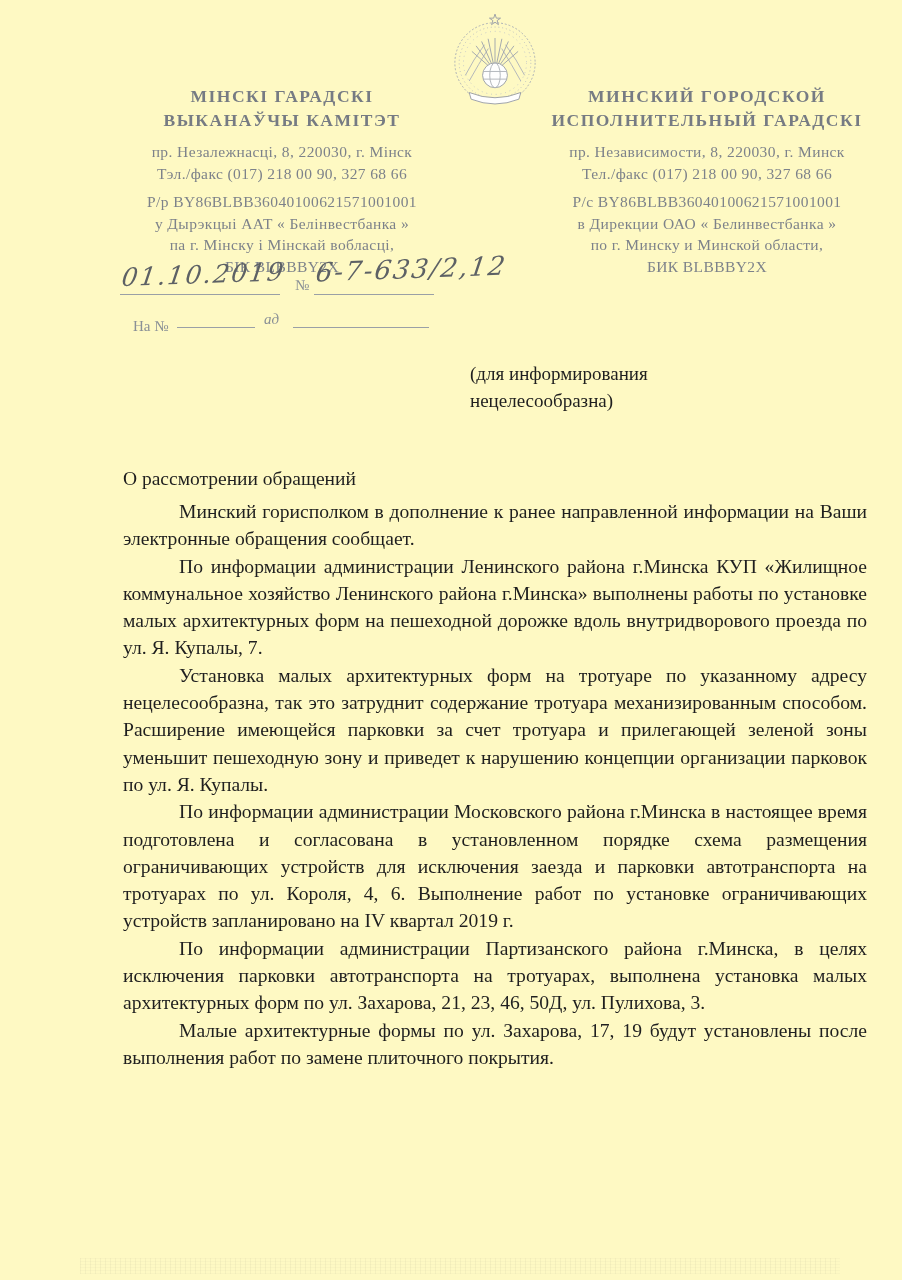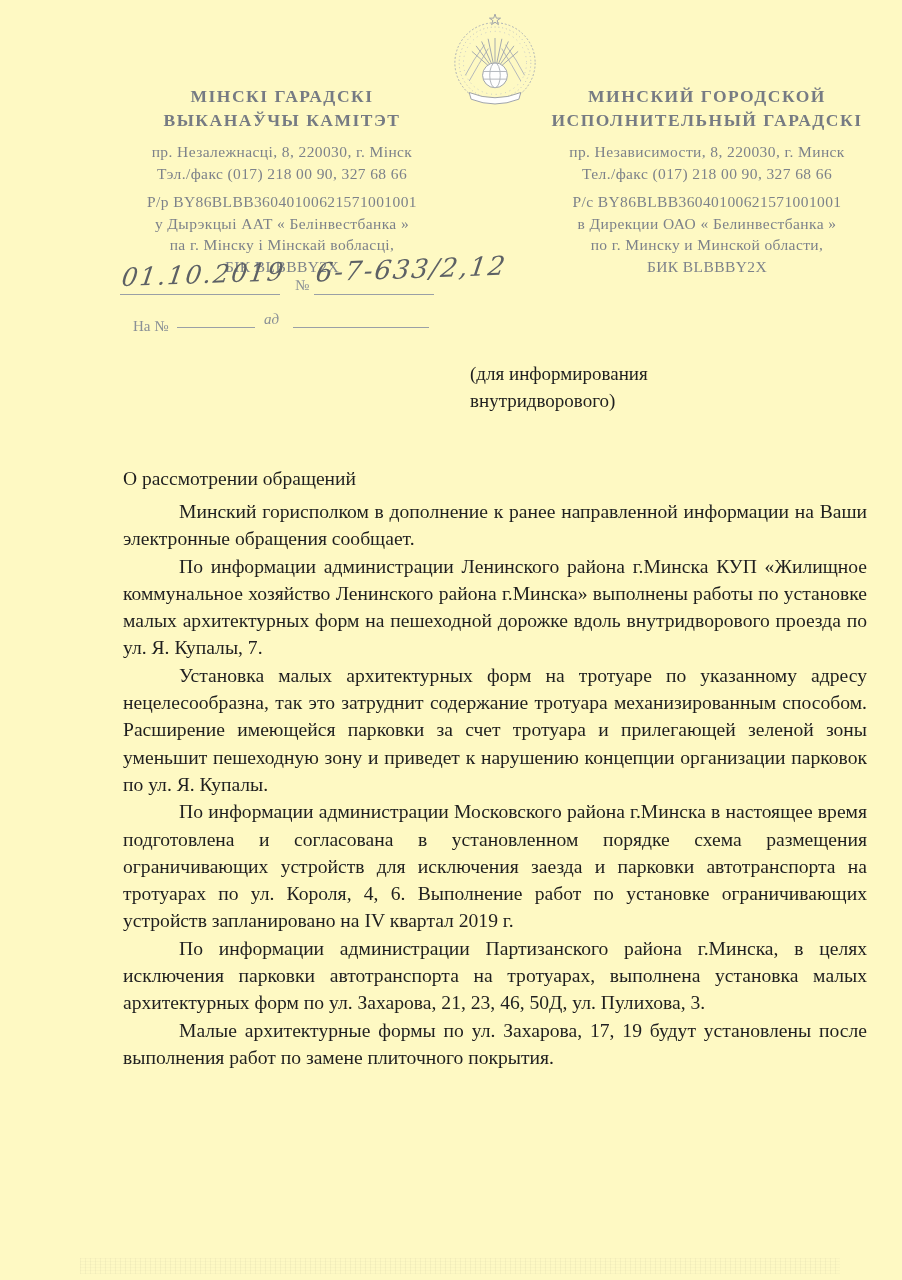--- a/index.html
+++ b/index.html
@@ -128,21 +128,21 @@
   <div class="hand hand-num">6-7-633/2,12</div>
   <div class="ref-line" style="left:314px;top:294px;width:120px;"></div>
 
   <span class="ref-label" style="left:133px;top:310px;margin-top:8px;">На №</span>
   <div class="ref-line" style="left:177px;top:327px;width:78px;"></div>
   <span class="ref-label" style="left:264px;top:311px;font-style:italic;">ад</span>
   <div class="ref-line" style="left:293px;top:327px;width:136px;"></div>
 
   <div class="note">
     <div>(для информирования</div>
-    <div>внутридворового)</div>
+    <div>нецелесообразна)</div>
   </div>
 
   <div class="subject">О рассмотрении обращений</div>
 
   <div class="body-text">
     <p>Минский горисполком в дополнение к ранее направленной информации на Ваши электронные обращения сообщает.</p>
     <p>По информации администрации Ленинского района г.Минска КУП «Жилищное коммунальное хозяйство Ленинского района г.Минска» выполнены работы по установке малых архитектурных форм на пешеходной дорожке вдоль внутридворового проезда по ул. Я. Купалы, 7.</p>
     <p>Установка малых архитектурных форм на тротуаре по указанному адресу нецелесообразна, так это затруднит содержание тротуара механизированным способом. Расширение имеющейся парковки за счет тротуара и прилегающей зеленой зоны уменьшит пешеходную зону и приведет к нарушению концепции организации парковок по ул. Я. Купалы.</p>
     <p>По информации администрации Московского района г.Минска в настоящее время подготовлена и согласована в установленном порядке схема размещения ограничивающих устройств для исключения заезда и парковки автотранспорта на тротуарах по ул. Короля, 4, 6. Выполнение работ по установке ограничивающих устройств запланировано на IV квартал 2019 г.</p>
     <p>По информации администрации Партизанского района г.Минска, в целях исключения парковки автотранспорта на тротуарах, выполнена установка малых архитектурных форм по ул. Захарова, 21, 23, 46, 50Д, ул. Пулихова, 3.</p>

